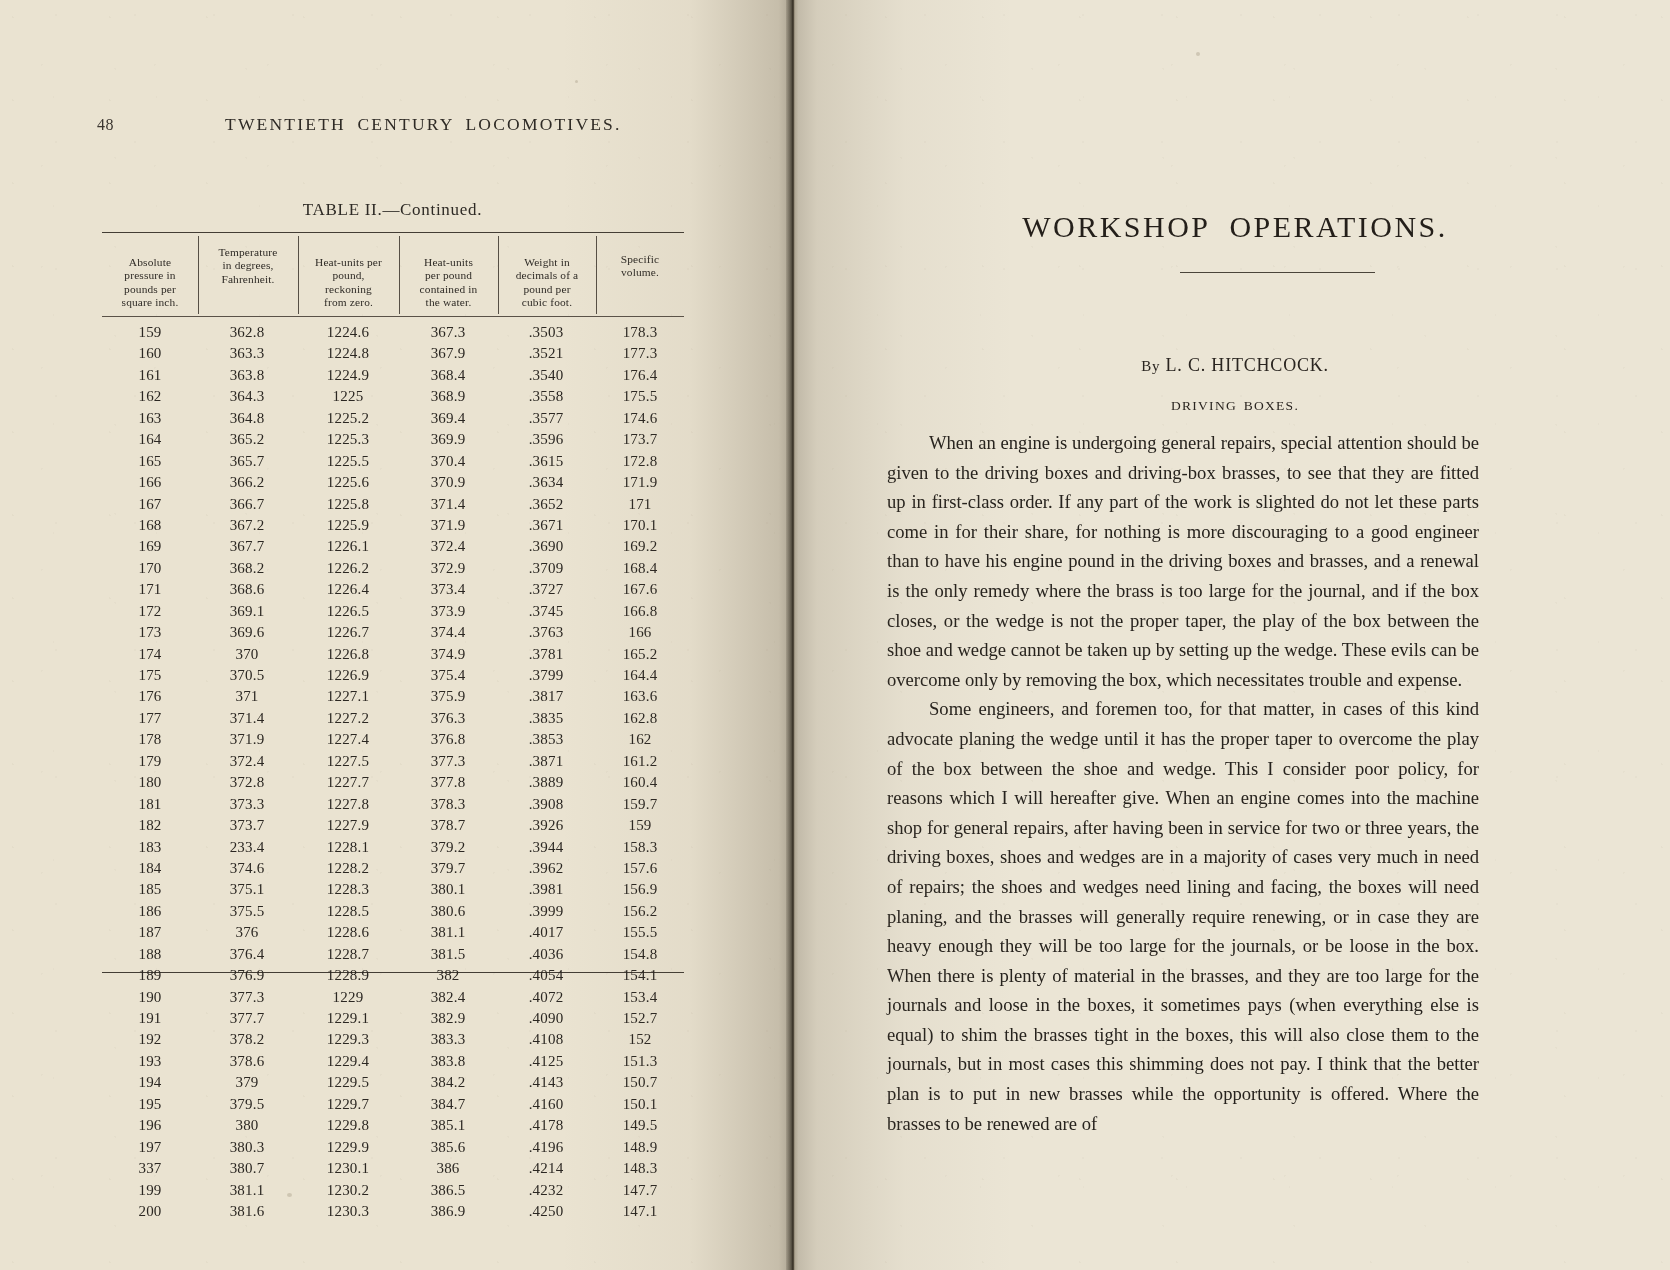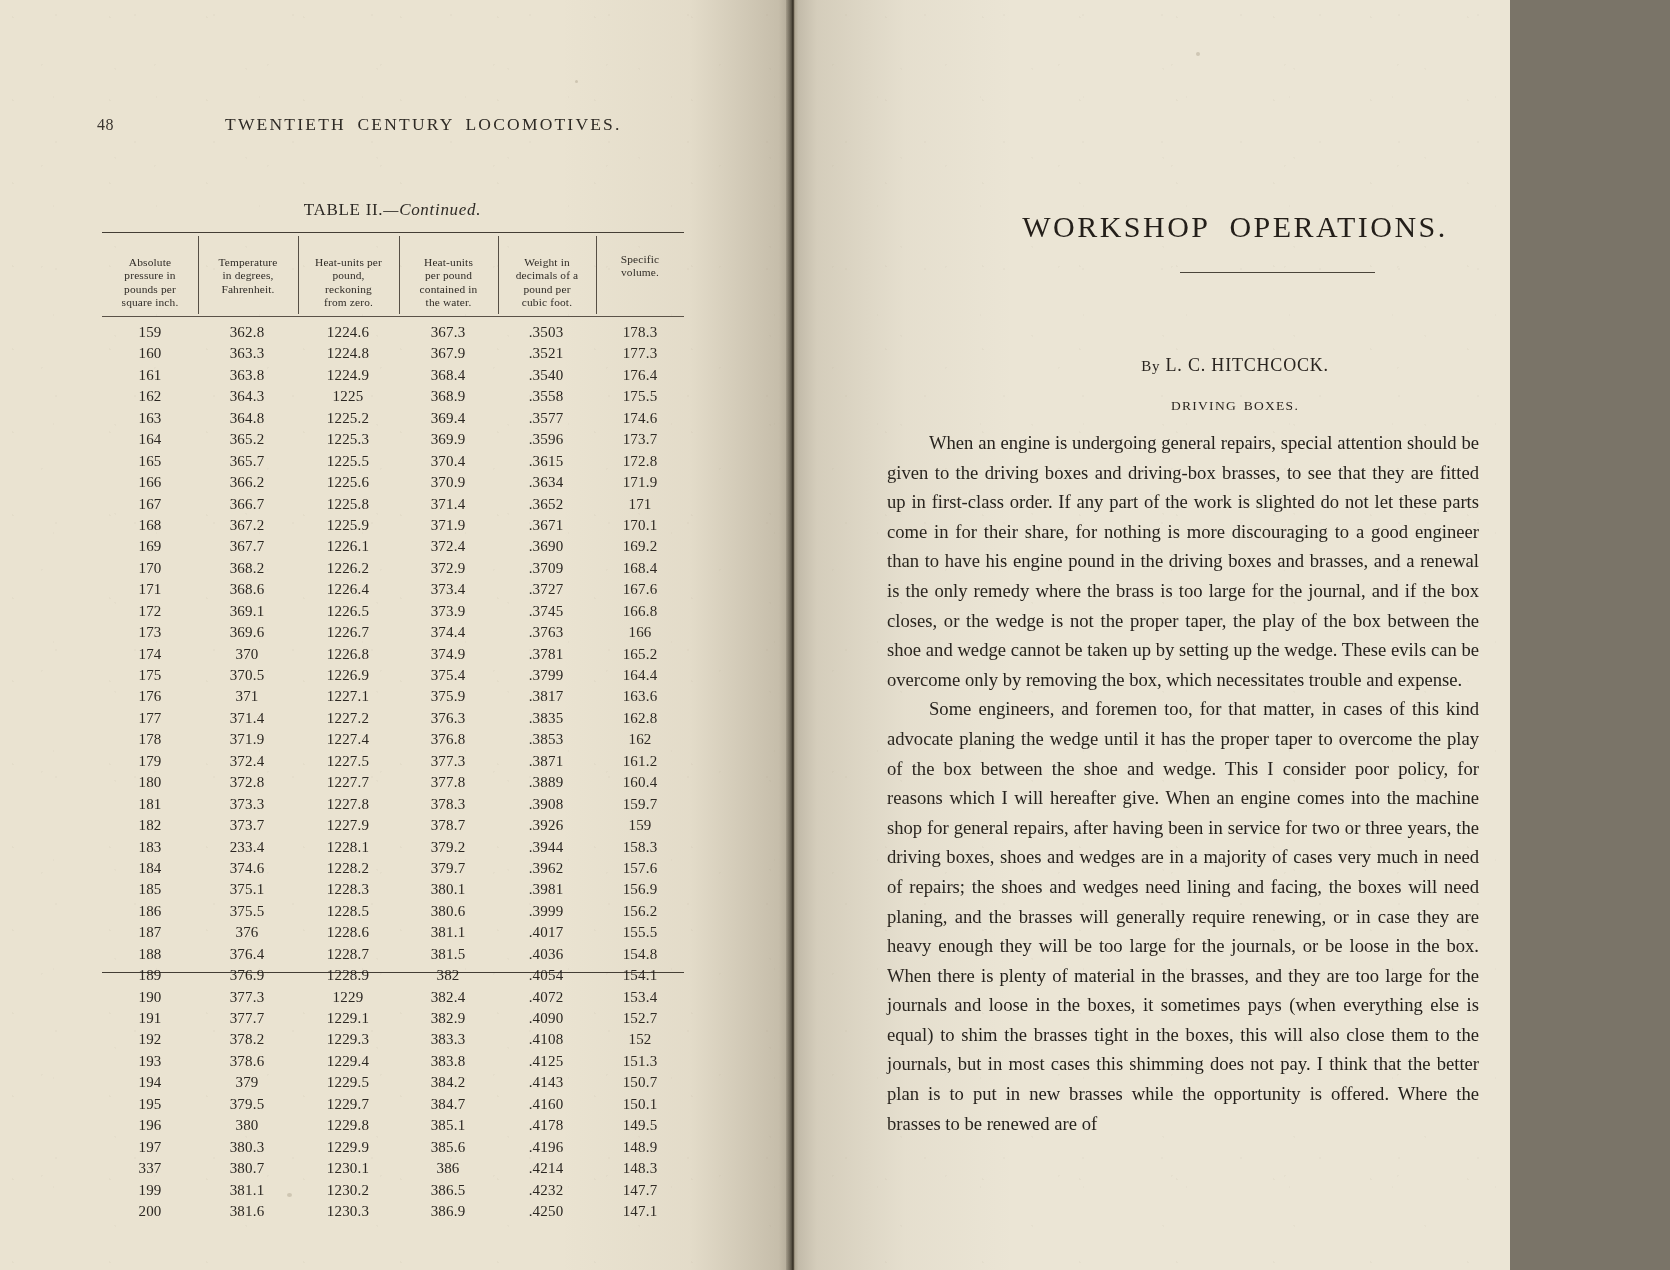--- a/index.html
+++ b/index.html
@@ -9,21 +9,21 @@
   }
   body {
     width: 1670px;
     height: 1270px;
     overflow: hidden;
     font-family: "Liberation Serif", serif;
   }
 
   #spread {
     position: relative;
-    width: 1510px;
+    width: 1670px;
     height: 1270px;
     background: #84cc16;
     overflow: hidden;
   }
 
   
   .leaf {
     position: absolute;
     top: 0;
     height: 1270px;
@@ -110,21 +110,21 @@
 
   #table-caption {
     position: absolute;
     top: 200px; left: 100px;
     width: 585px;
     text-align: center;
     font-size: 17px;
     color: #2e2a25;
     letter-spacing: .7px;
   }
-  #table-caption .cap-ital { font-style: italic; }
+  #table-caption .cap-ital { }
 
   #table-block {
     position: absolute;
     left: 102px;
     top: 232px;
     width: 582px;
   }
 
   
   .hrule {
@@ -286,21 +286,21 @@
       <div class="vrule" style="left:297px"></div>
       <div class="vrule" style="left:396px"></div>
       <div class="vrule" style="left:494px"></div>
 
       <div class="col-head" style="left:0px;width:96px">
         <div>Absolute</div>
         <div>pressure in</div>
         <div>pounds per</div>
         <div>square inch.</div>
       </div>
-      <div class="col-head" style="left:96px;width:100px;top:24px">
+      <div class="col-head" style="left:96px;width:100px;top:14px">
         <div>Temperature</div>
         <div>in degrees,</div>
         <div>Fahrenheit.</div>
       </div>
       <div class="col-head" style="left:196px;width:101px">
         <div>Heat-units per</div>
         <div>pound,</div>
         <div>reckoning</div>
         <div>from zero.</div>
       </div>

